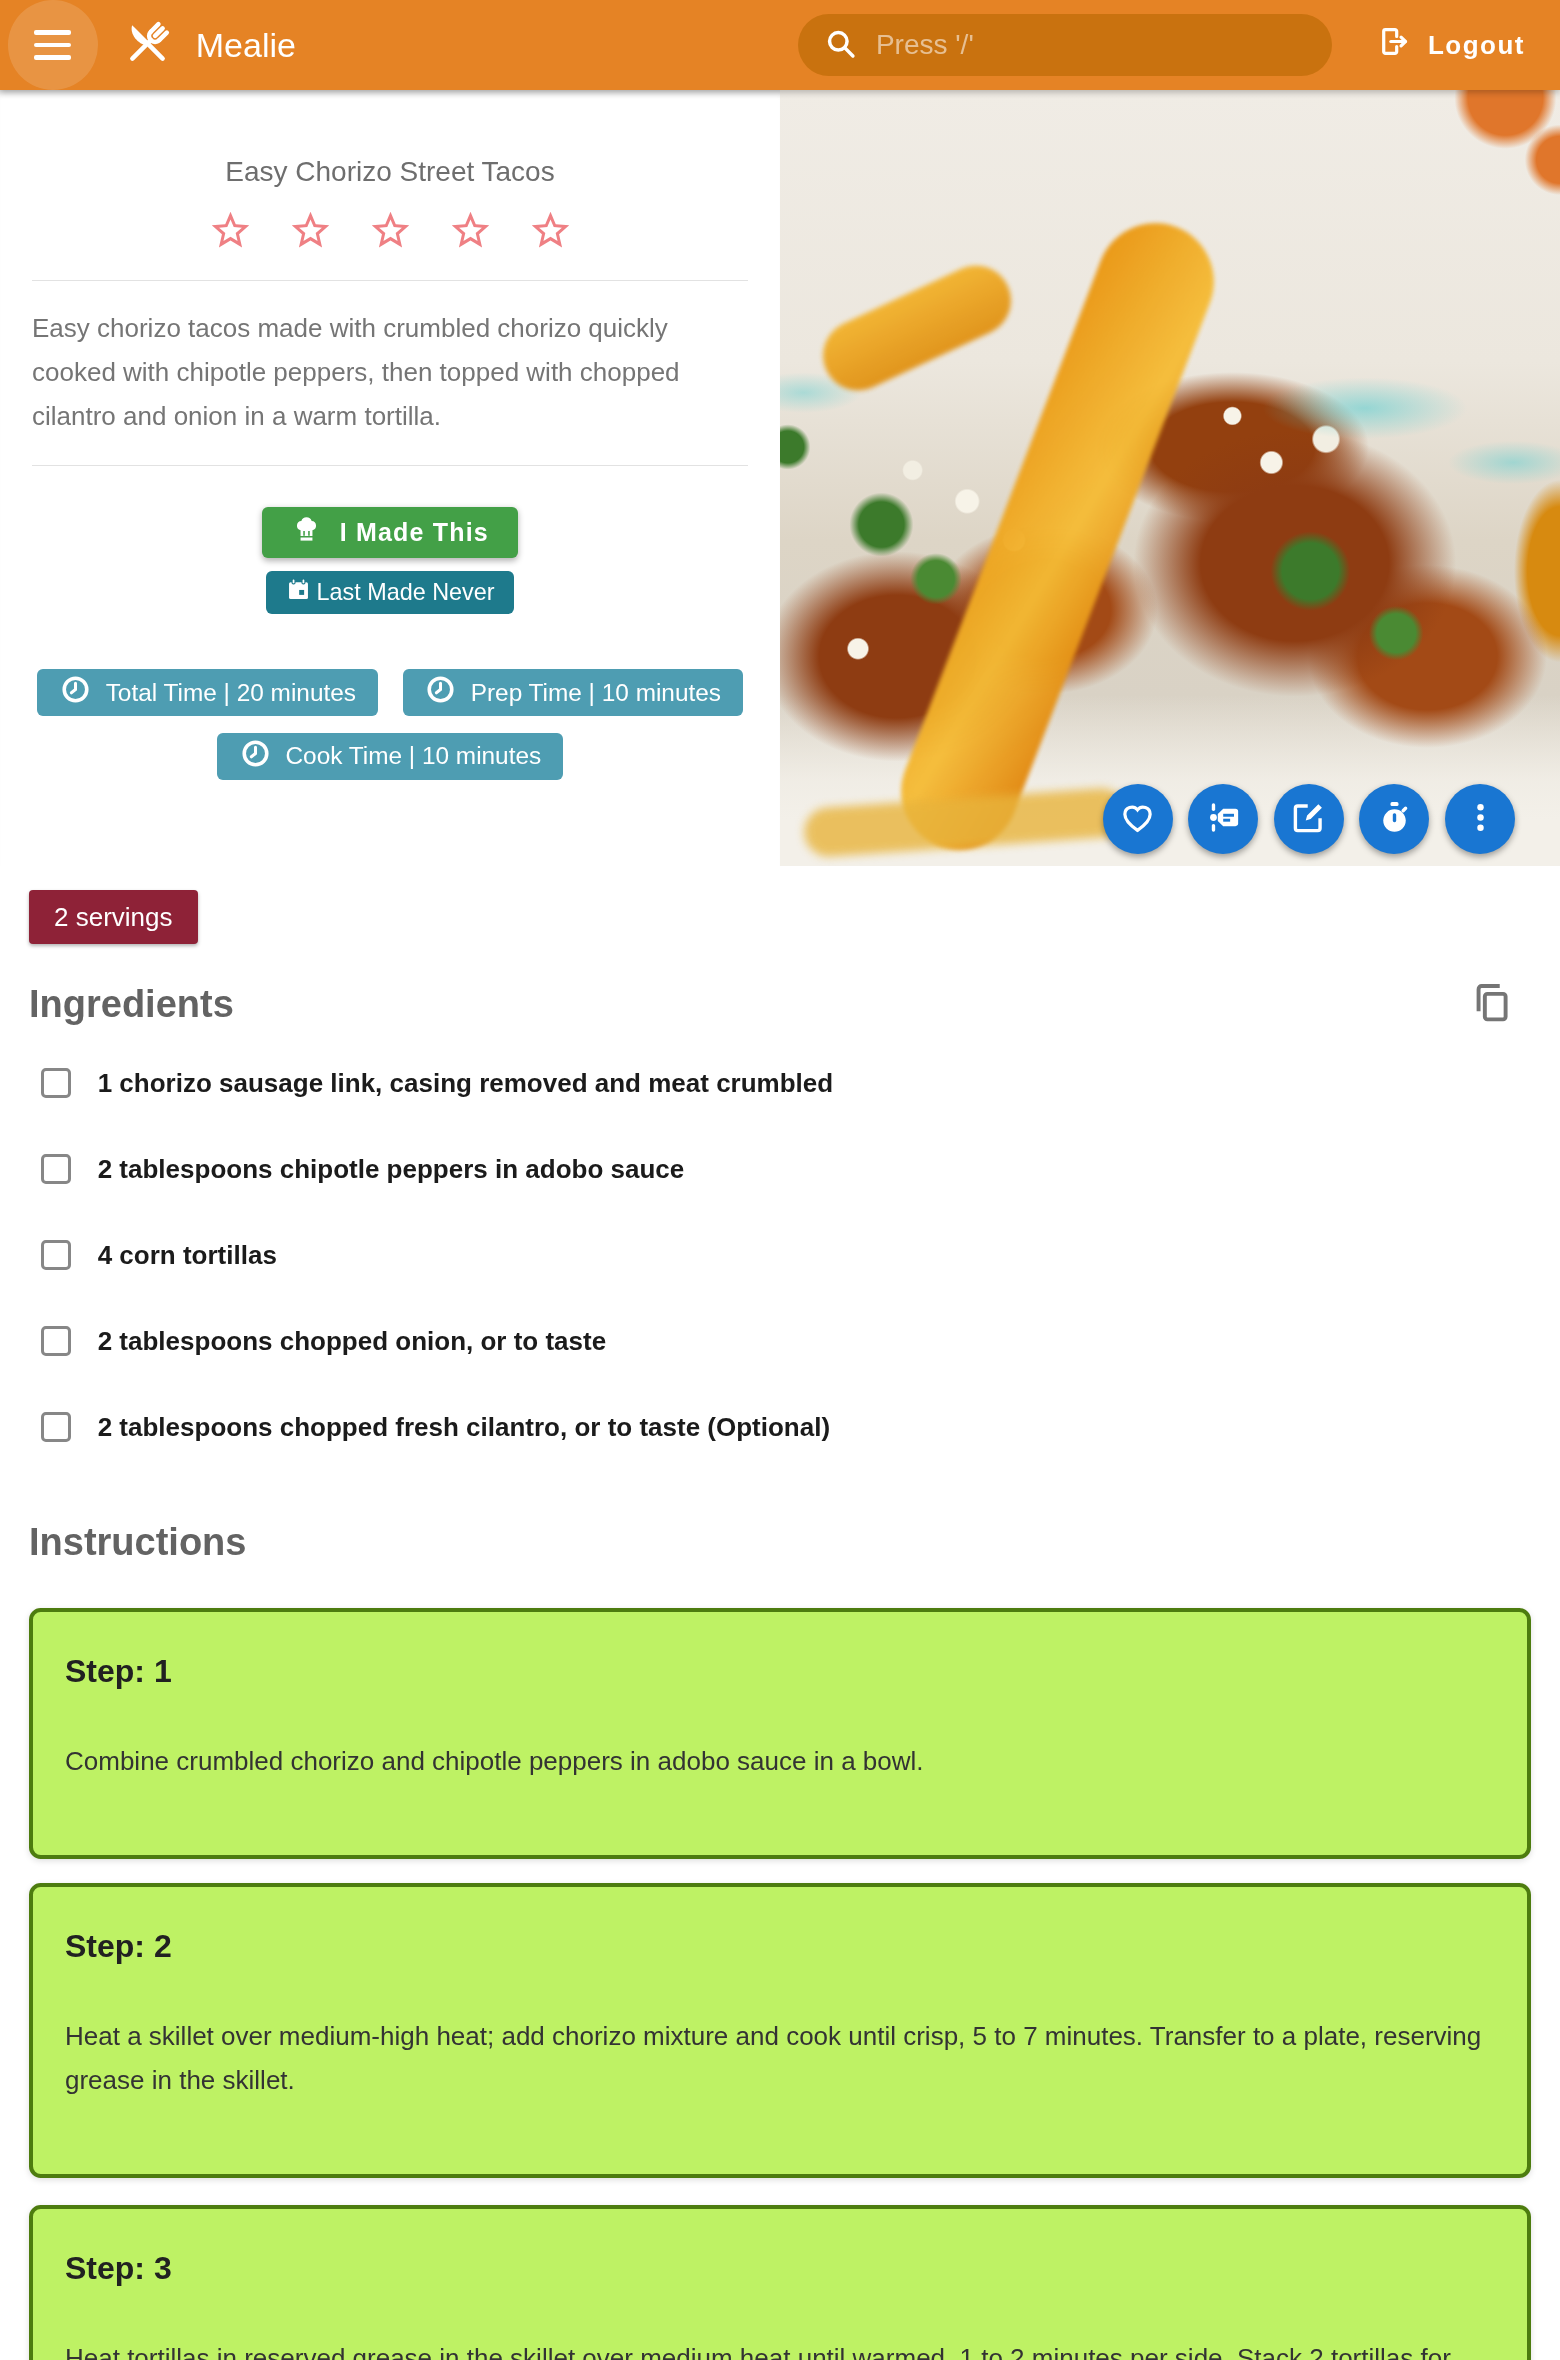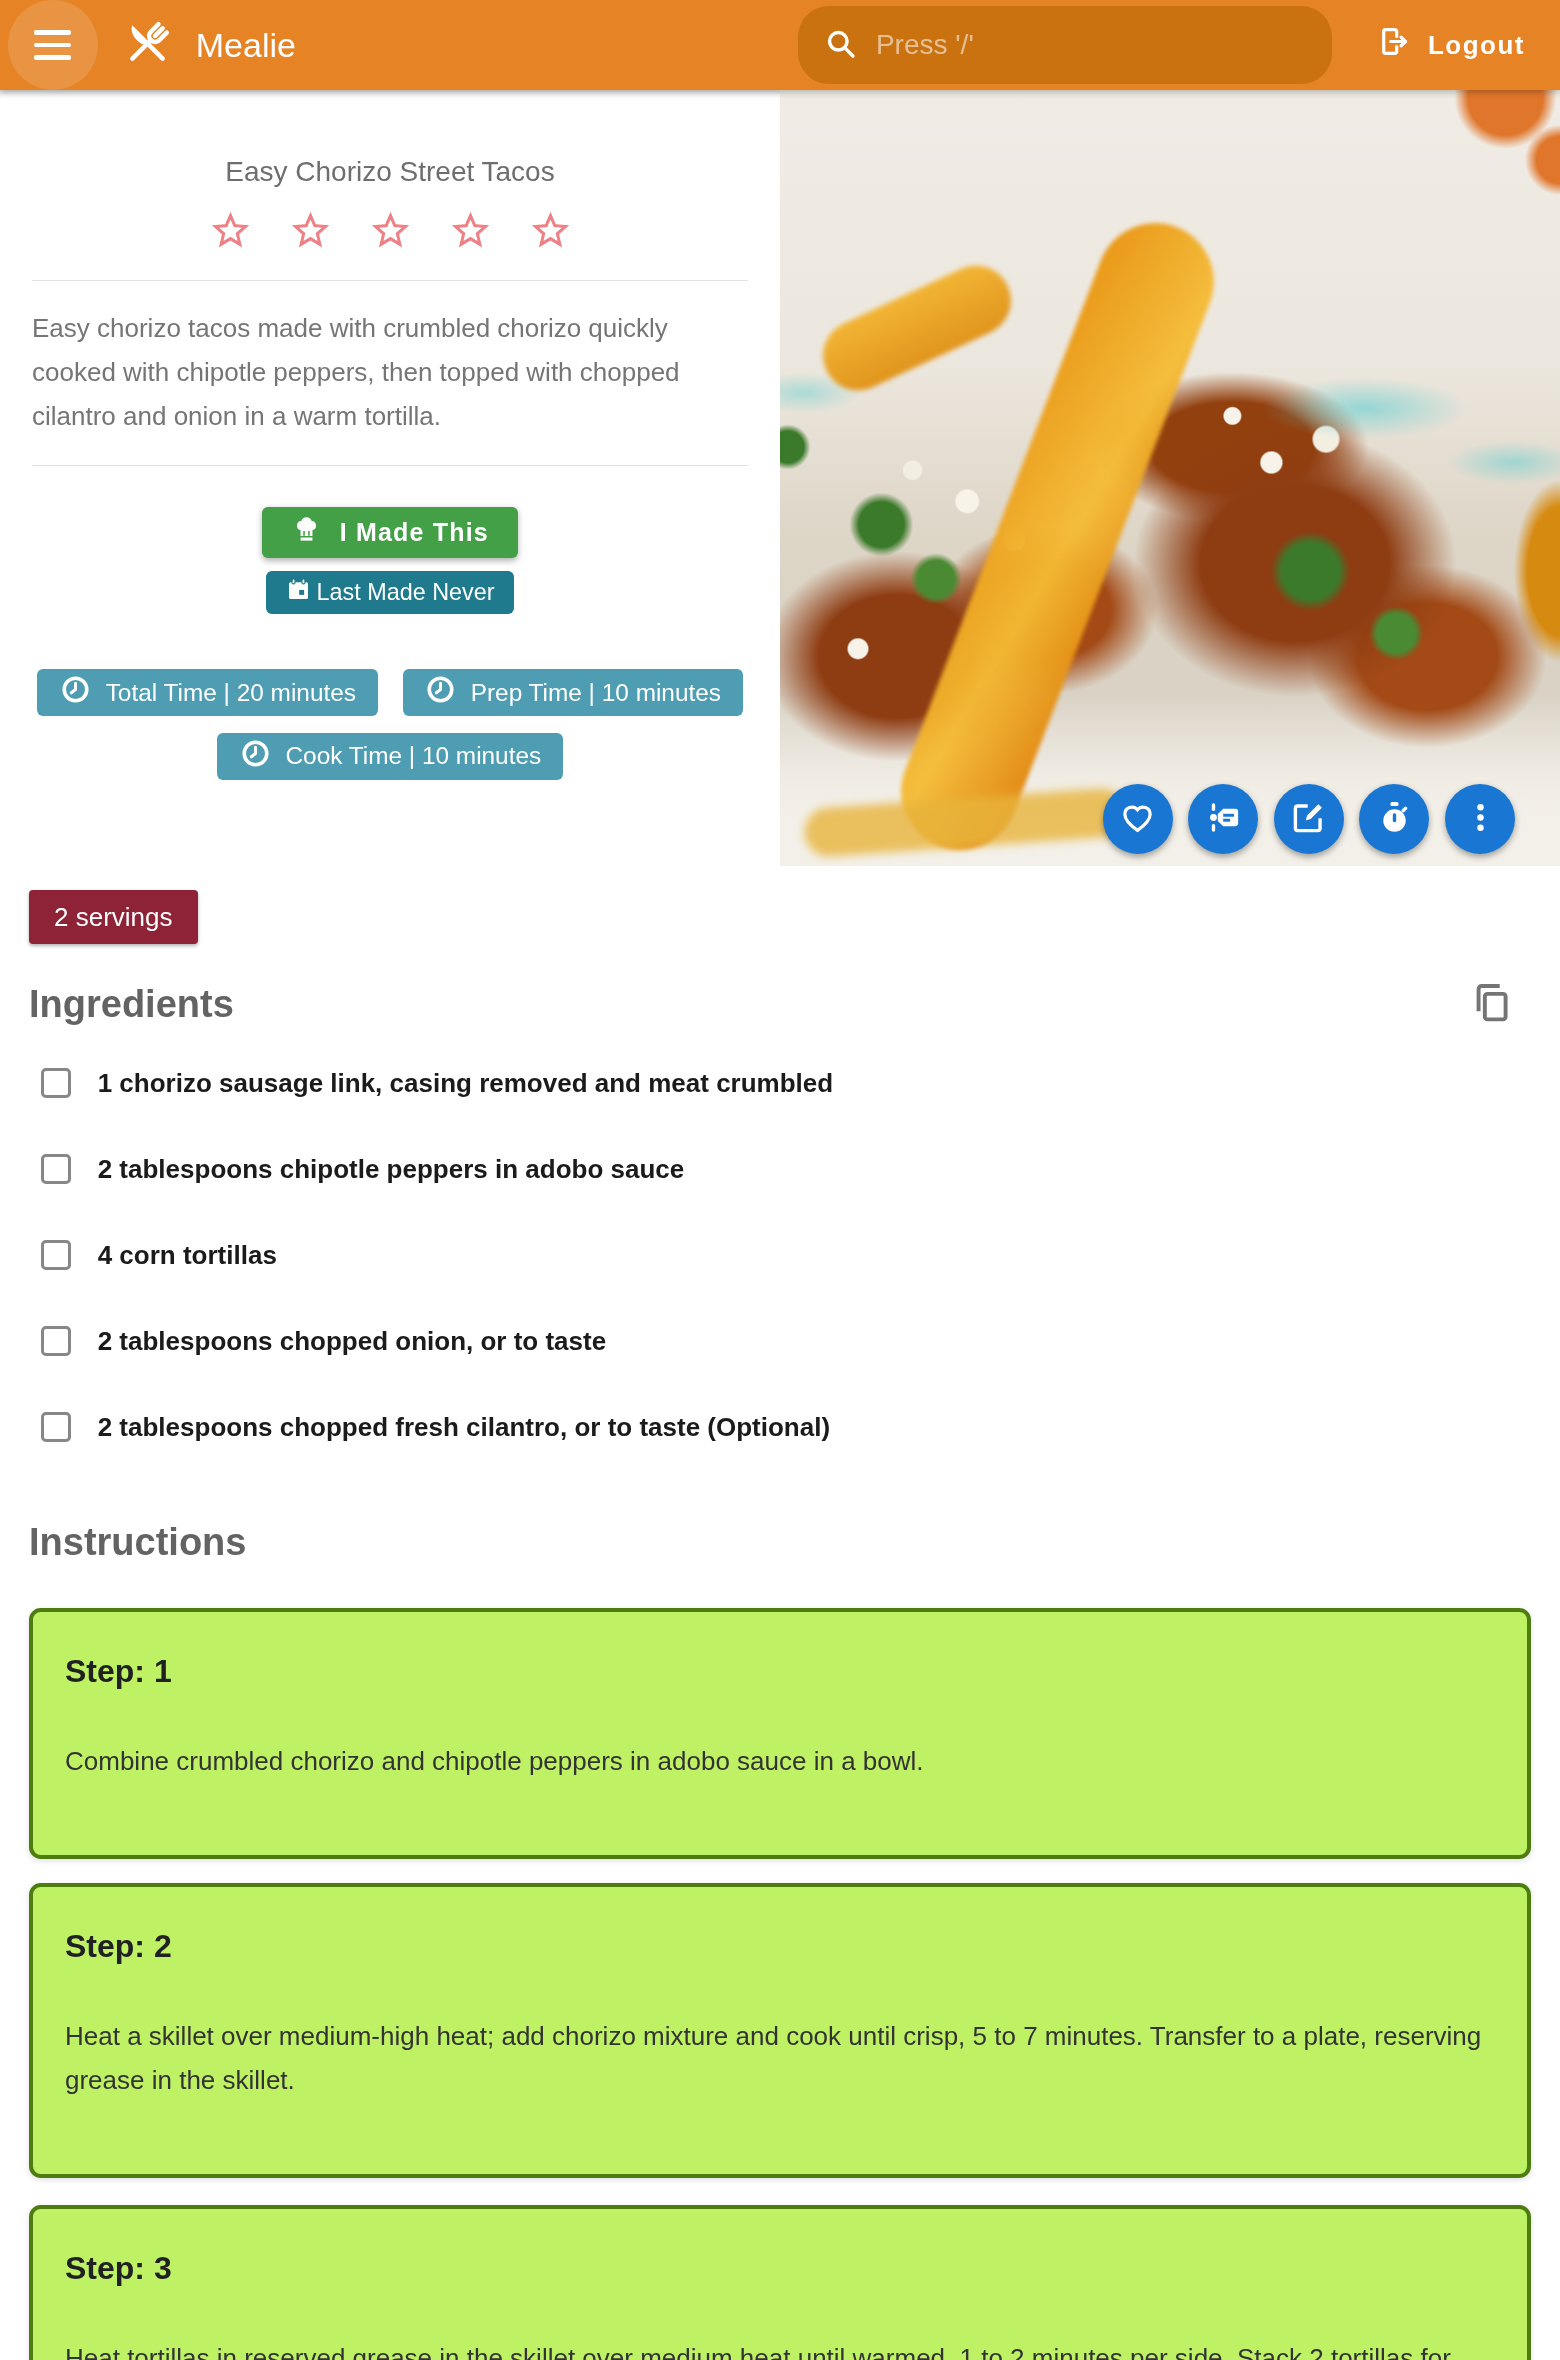--- a/index.html
+++ b/index.html
@@ -9,21 +9,21 @@
 
   
   .appbar { position:relative; z-index:5; display:flex; align-items:center; height:90px;
             background:#E58325; box-shadow:0 2.9px 5.9px rgba(0,0,0,.22); padding-right:35px; }
   .menu-btn { width:90px; height:90px; border-radius:50%; background:rgba(255,255,255,.14);
               display:flex; flex-direction:column; align-items:center; justify-content:center;
               gap:7.8px; margin-left:7.8px; cursor:pointer; flex:0 0 auto; }
   .menu-btn span { display:block; width:37px; height:4.9px; border-radius:2px; background:#fff; }
   .logo { margin-left:21.5px; display:flex; align-items:center; flex:0 0 auto; }
   .app-title { color:#fff; font-size:34px; margin-left:19.5px; font-weight:400; }
-  .searchbar { margin-left:auto; width:534px; height:78px; border-radius:31px; background:#C9720F;
+  .searchbar { margin-left:auto; width:534px; height:62px; border-radius:31px; background:#C9720F;
                display:flex; align-items:center; padding:0 25px; }
   .searchbar .ph { color:rgba(255,255,255,.55); font-size:28px; margin-left:17.6px; }
   .logout { display:flex; align-items:center; gap:15.6px; margin-left:45px; color:#fff;
             font-size:26px; font-weight:700; letter-spacing:1.5px; cursor:pointer; }
 
   
   .top-split { display:flex; height:776px; }
   .left-pane { width:780px; background:#fff; position:relative;
                box-shadow:inset 0 7.8px 7.8px -5.9px rgba(0,0,0,.18); }
   .recipe-title { margin-top:66px; text-align:center; font-size:28px; color:#6e6e6e; font-weight:400; }

